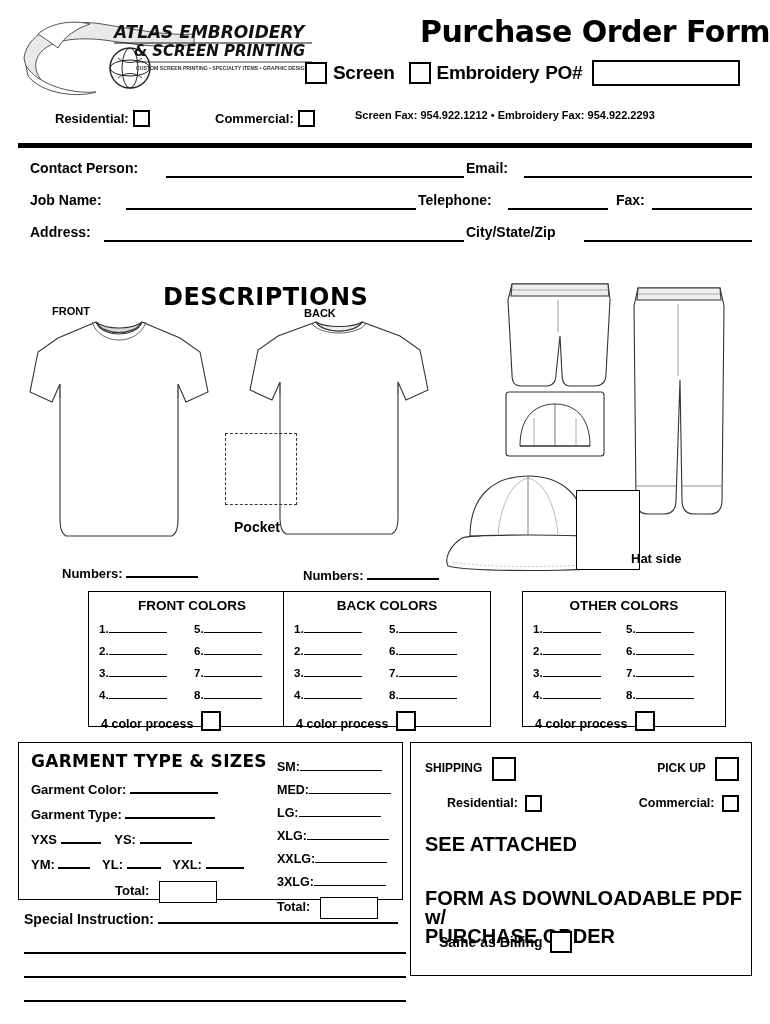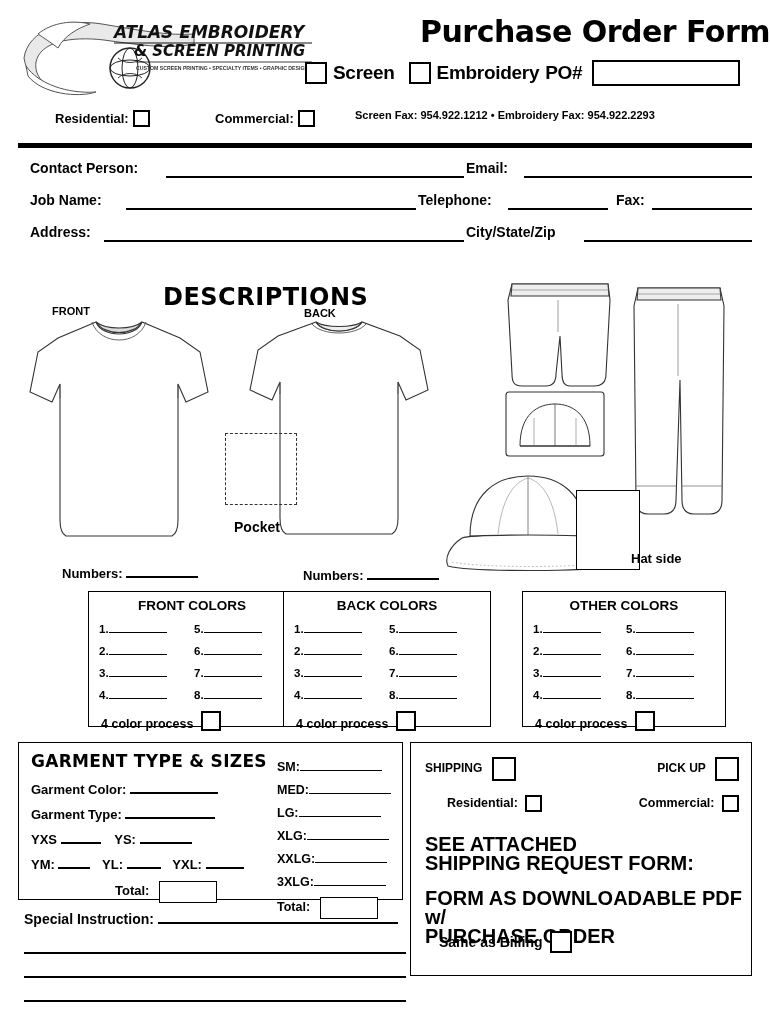--- a/index.html
+++ b/index.html
@@ -431,21 +431,20 @@
         <span class="chk"></span>
       </span>
       <span>
         <span>Commercial:</span>
         <span class="chk"></span>
       </span>
     </div>
 
     <div class="ship-text" style="top:92px;">
       <div>SEE ATTACHED</div>
-      <div>SHIPPING REQUEST FORM:</div>
     </div>
     <div class="ship-text" style="top:146px;">
       <div>FORM AS DOWNLOADABLE PDF w/</div>
       <div>PURCHASE ORDER</div>
     </div>
 
     <div class="same-row">
       <span>Same as Billing</span>
       <span class="chk"></span>
     </div>

